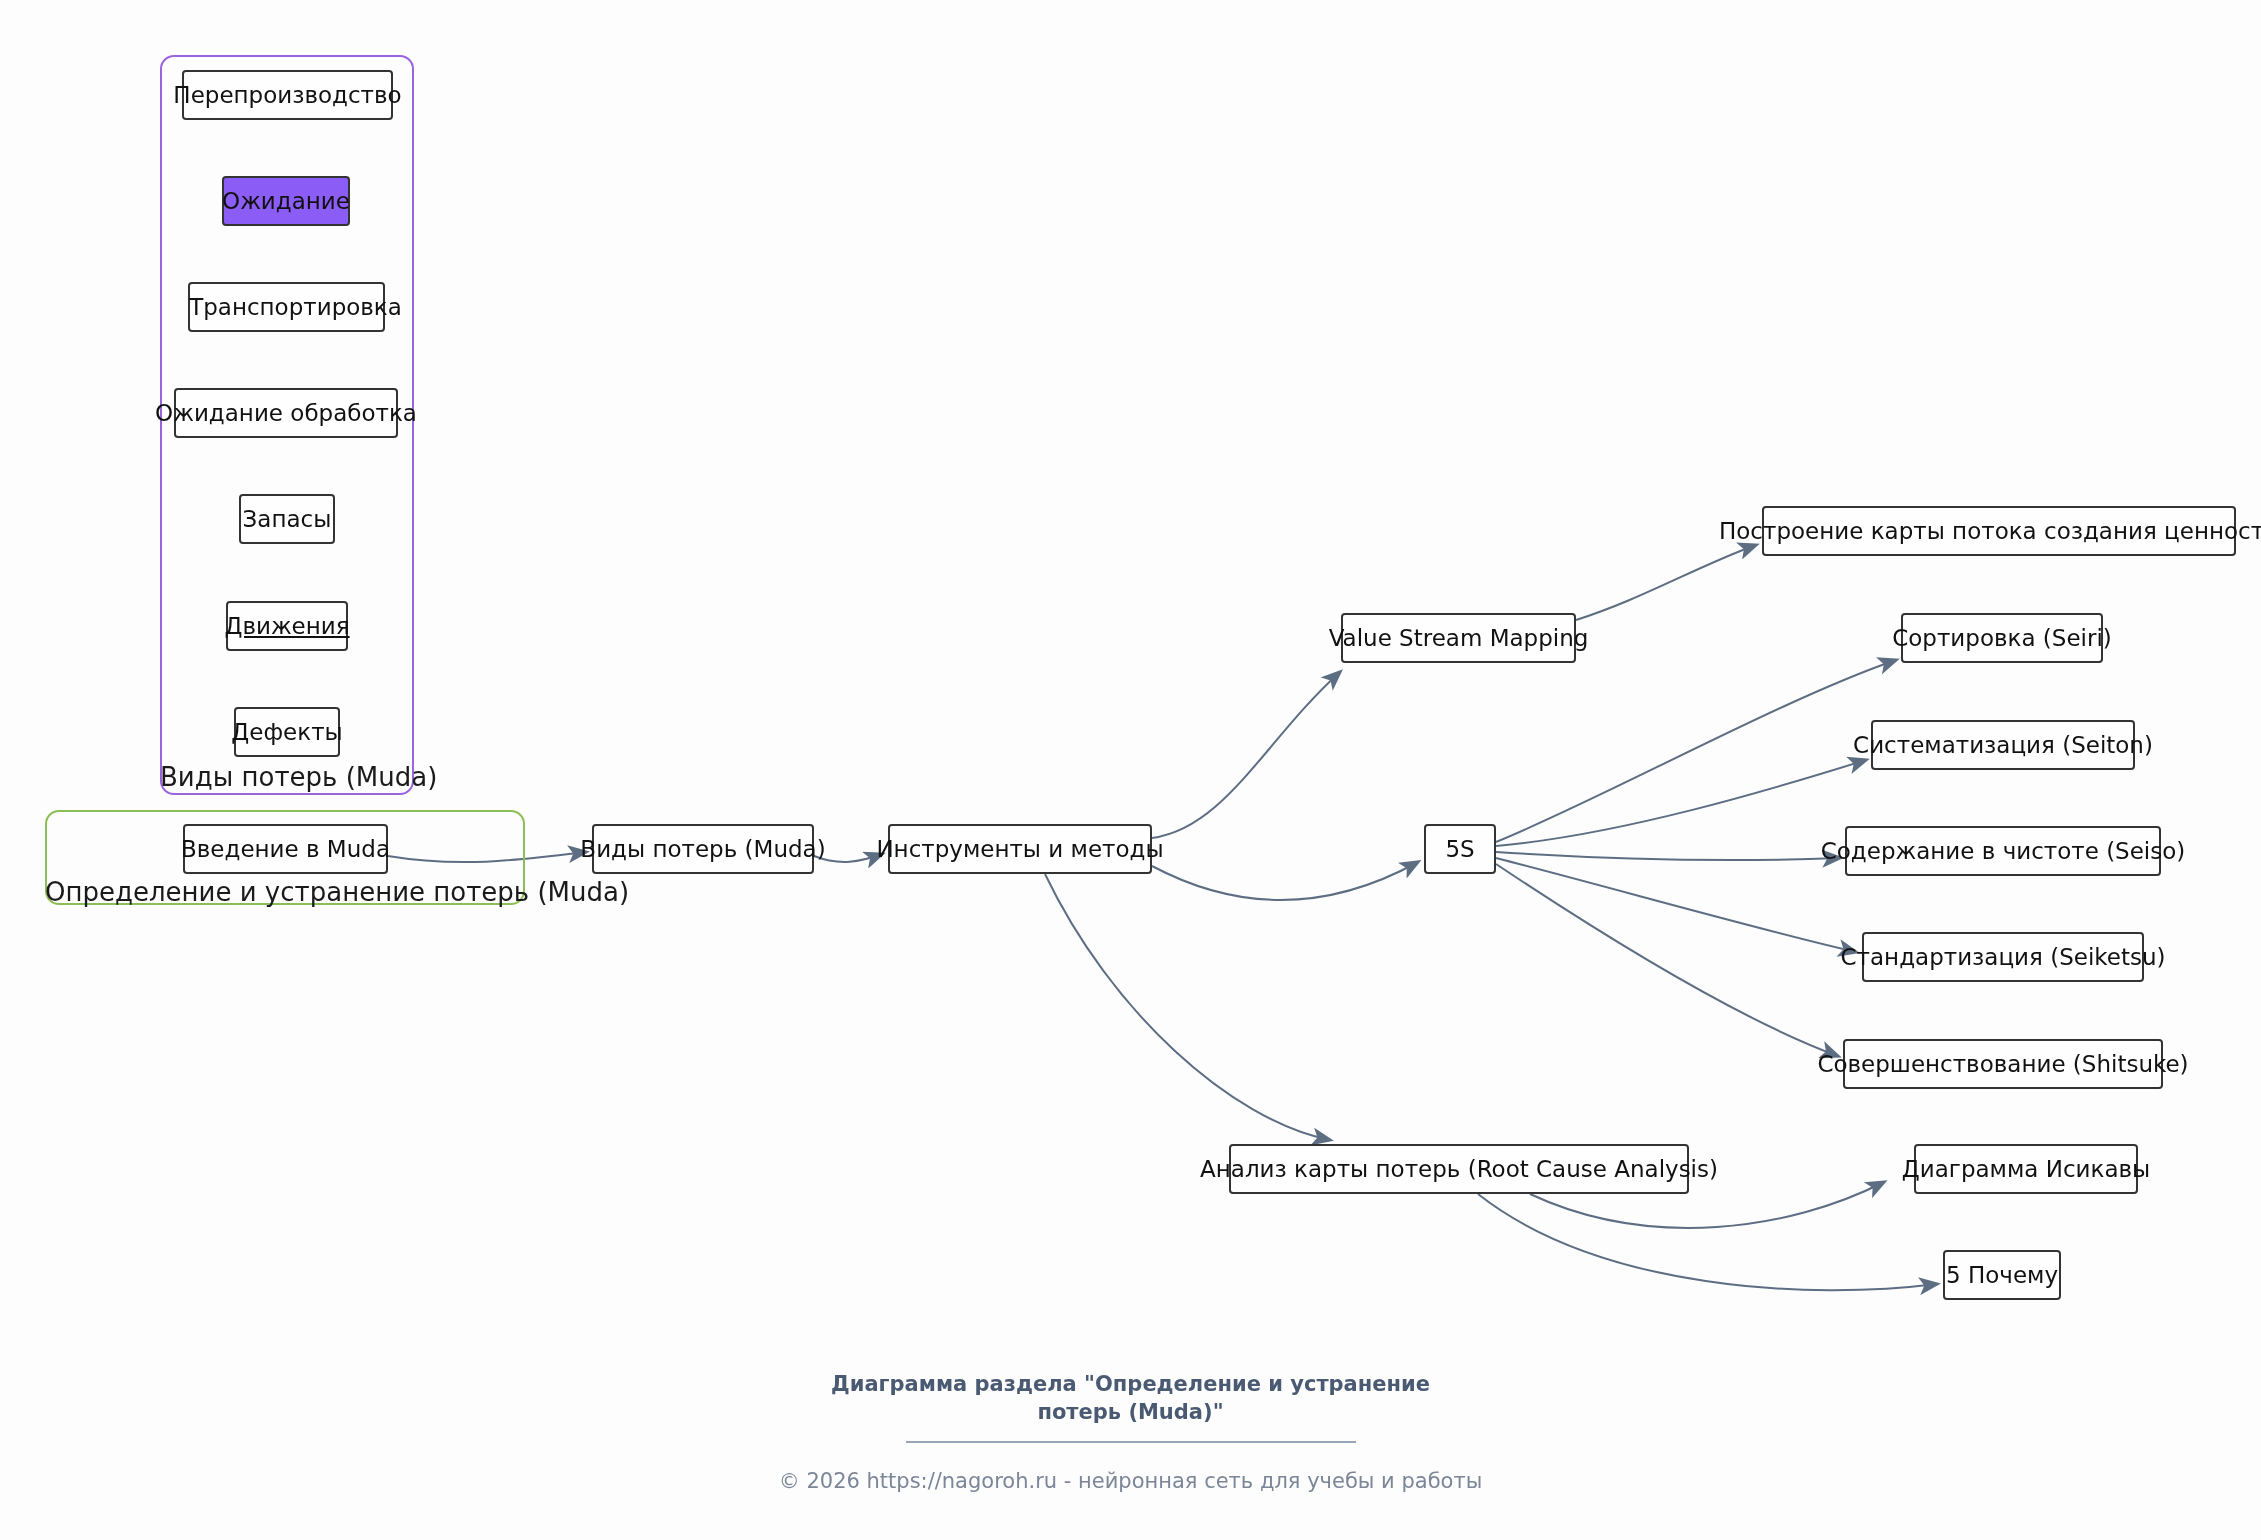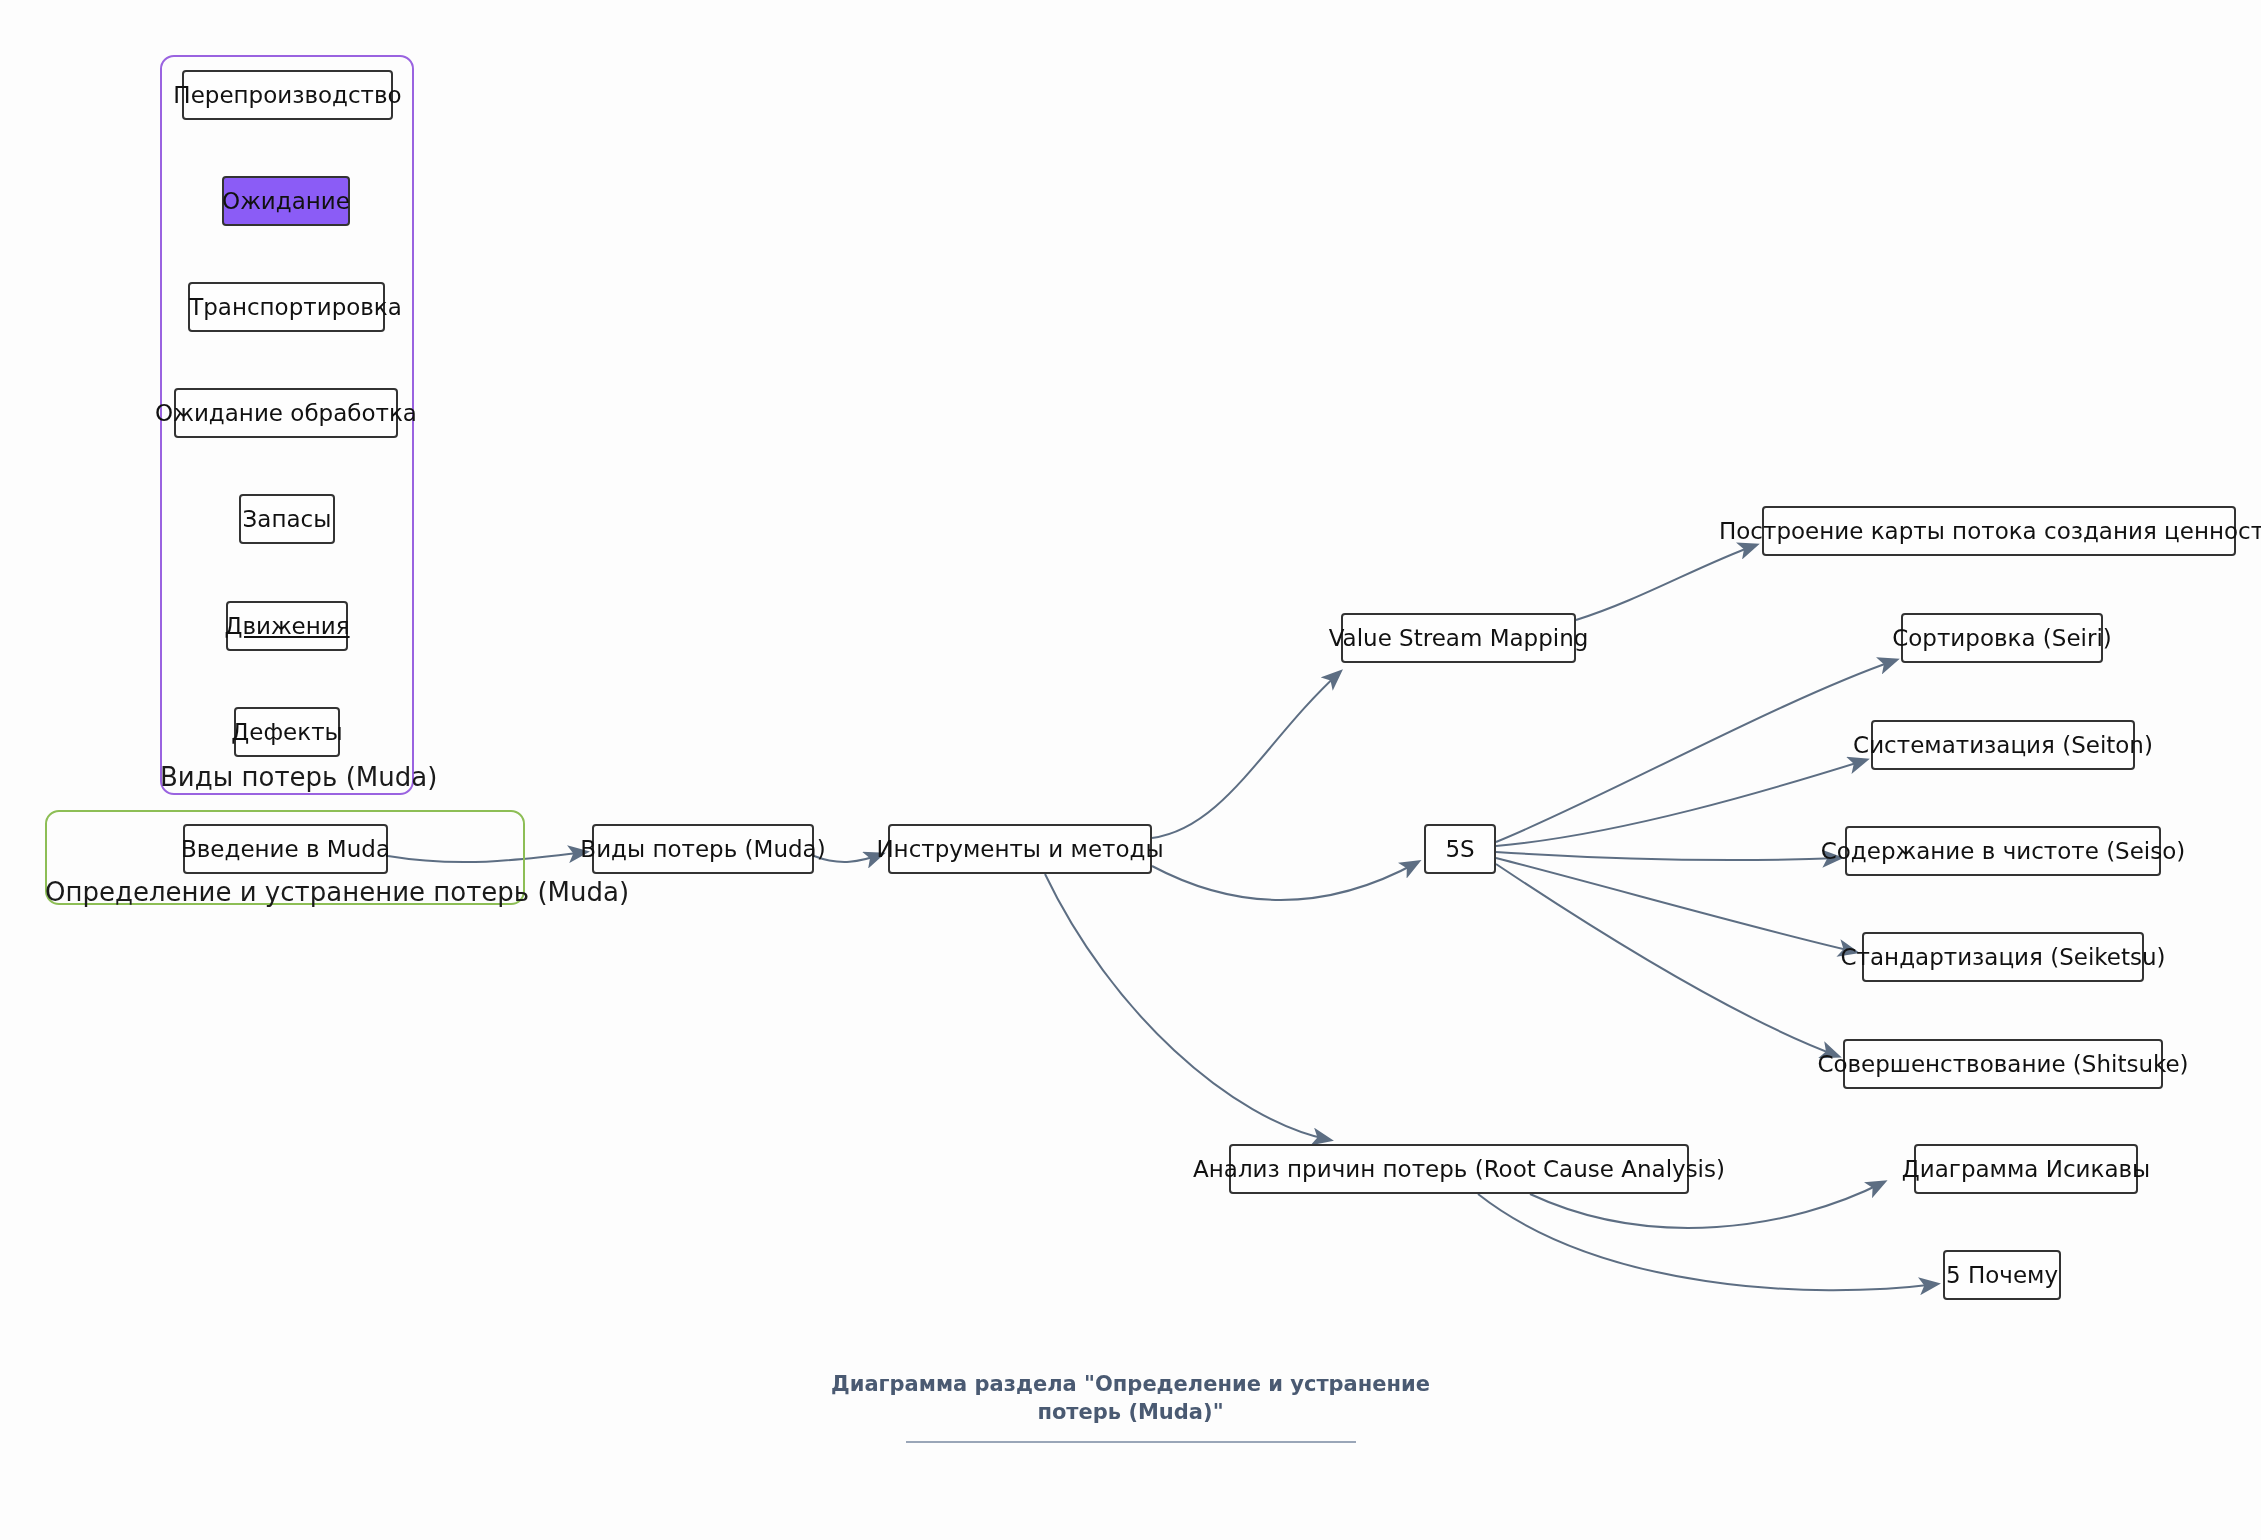--- a/index.html
+++ b/index.html
@@ -162,29 +162,30 @@
       <div class="node" style="left: 1845px; top: 826px; width: 316px; height: 50px; border-color: rgb(51, 51, 51); background: rgb(254, 254, 254);">
         <span>Содержание в чистоте (Seiso)</span>
       </div>
       <div class="node" style="left: 1862px; top: 932px; width: 282px; height: 50px; border-color: rgb(51, 51, 51); background: rgb(254, 254, 254);">
         <span>Стандартизация (Seiketsu)</span>
       </div>
       <div class="node" style="left: 1843px; top: 1039px; width: 320px; height: 50px; border-color: rgb(51, 51, 51); background: rgb(254, 254, 254);">
         <span>Совершенствование (Shitsuke)</span>
       </div>
       <div class="node" style="left: 1229px; top: 1144px; width: 460px; height: 50px; border-color: rgb(51, 51, 51); background: rgb(254, 254, 254);">
-        <span>Анализ причин потерь (Root Cause Analysis)</span>
+        <span>Анализ карты потерь (Root Cause Analysis)</span>
       </div>
       <div class="node" style="left: 1890px; top: 1144px; width: 224px; height: 50px; border-color: rgb(51, 51, 51); background: rgb(254, 254, 254); margin-left: 24px;">
         <span>Диаграмма Исикавы</span>
       </div>
       <div class="node" style="left: 1943px; top: 1250px; width: 118px; height: 50px; border-color: rgb(51, 51, 51); background: rgb(254, 254, 254);">
         <span>5 Почему</span>
       </div>
     </div>
 
   <div id="footer" style="top: 1370px;">
     <div class="footer-title">Диаграмма раздела "Определение и устранение
 потерь (Muda)"</div>
     <div class="footer-rule"></div>
+    <div class="footer-copy">© 2026 https://nagoroh.ru - нейронная сеть для учебы и работы</div>
   </div>
 
 </div>
 
 </body></html>

